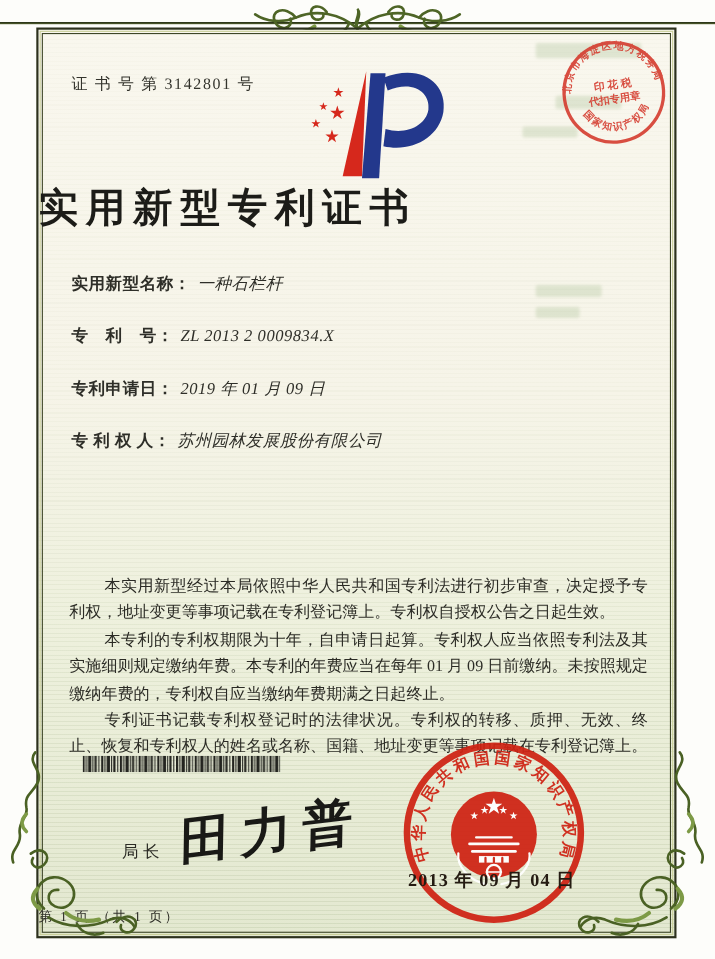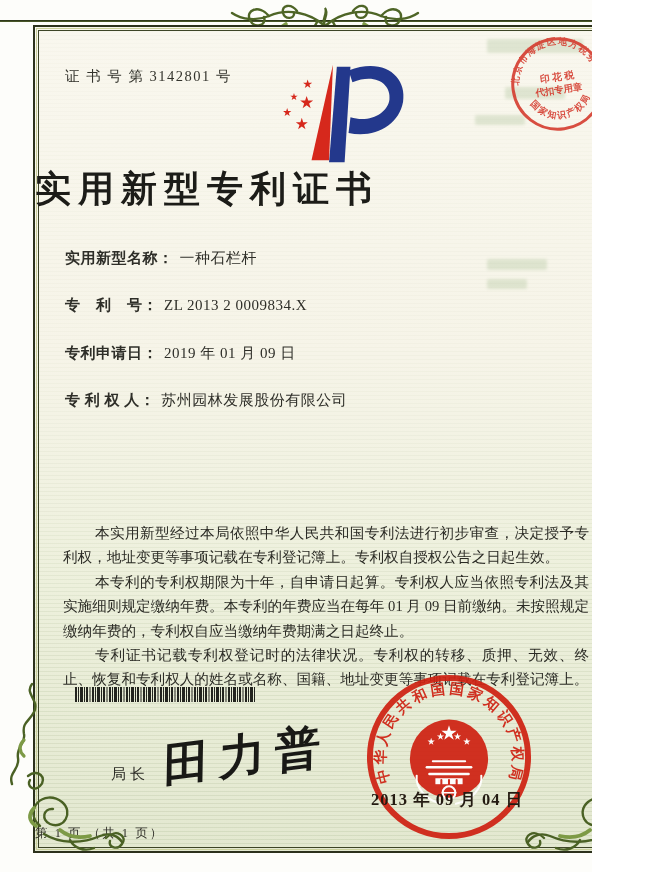--- a/index.html
+++ b/index.html
@@ -1,17 +1,17 @@
 <!DOCTYPE html>
 <html><head>
 <meta charset="utf-8">
 <style>
   html,body{margin:0;padding:0;}
   body{font-family:"Liberation Serif","DejaVu Serif",serif;background:#ffffff;}
-  .page{position:relative;width:592px;height:872px;background:#fdfdfa;overflow:hidden;}
+  .page{position:relative;width:650px;height:872px;background:#fdfdfa;overflow:hidden;}
 
   
   .top-rule{position:absolute;left:0;top:20px;width:650px;height:2px;
     background:linear-gradient(180deg,#222a14,#55642e);}
   .top-flourish{position:absolute;left:212px;top:0px;}
 
   
   .certificate{position:absolute;left:33px;top:25px;width:582px;height:828px;
     border:2px solid #2c311c;box-sizing:border-box;
     background:linear-gradient(180deg,#f9f7ee 0%,#f6f4e8 40%,#edf0dc 68%,#e3e8d0 100%);}
@@ -25,21 +25,21 @@
   .cert-no{position:absolute;left:30px;top:40px;font-size:14.5px;letter-spacing:1.5px;color:#33332c;}
 
   .logo{position:absolute;left:216px;top:28px;}
 
   .title{position:absolute;left:0;top:138px;width:100%;text-align:left;
     font-size:36px;font-weight:bold;letter-spacing:7px;color:#1c1c18;}
 
   .fields{position:absolute;left:30px;top:222px;width:520px;}
   .field-row{height:47.4px;font-size:15px;color:#2e2e28;letter-spacing:0.5px;}
   .field-label{font-weight:bold;}
-  .field-value{margin-left:6px;}
+  .field-value{margin-left:6px;font-style:italic;}
 
   .paragraphs{position:absolute;left:28px;top:494px;width:526px;
     font-size:14.6px;line-height:24.4px;color:#2b2b25;text-align:justify;}
   .paragraphs p{margin:0;text-indent:2.2em;}
 
   .barcode{position:absolute;left:40px;top:660px;}
 
   .sig-row{position:absolute;left:0;top:690px;width:582px;height:110px;}
   .sig-role{position:absolute;left:76px;top:48px;font-size:15px;letter-spacing:4px;color:#2b2b25;}
   .sig-name{position:absolute;left:128px;top:8px;font-size:46px;font-weight:bold;color:#191916;

